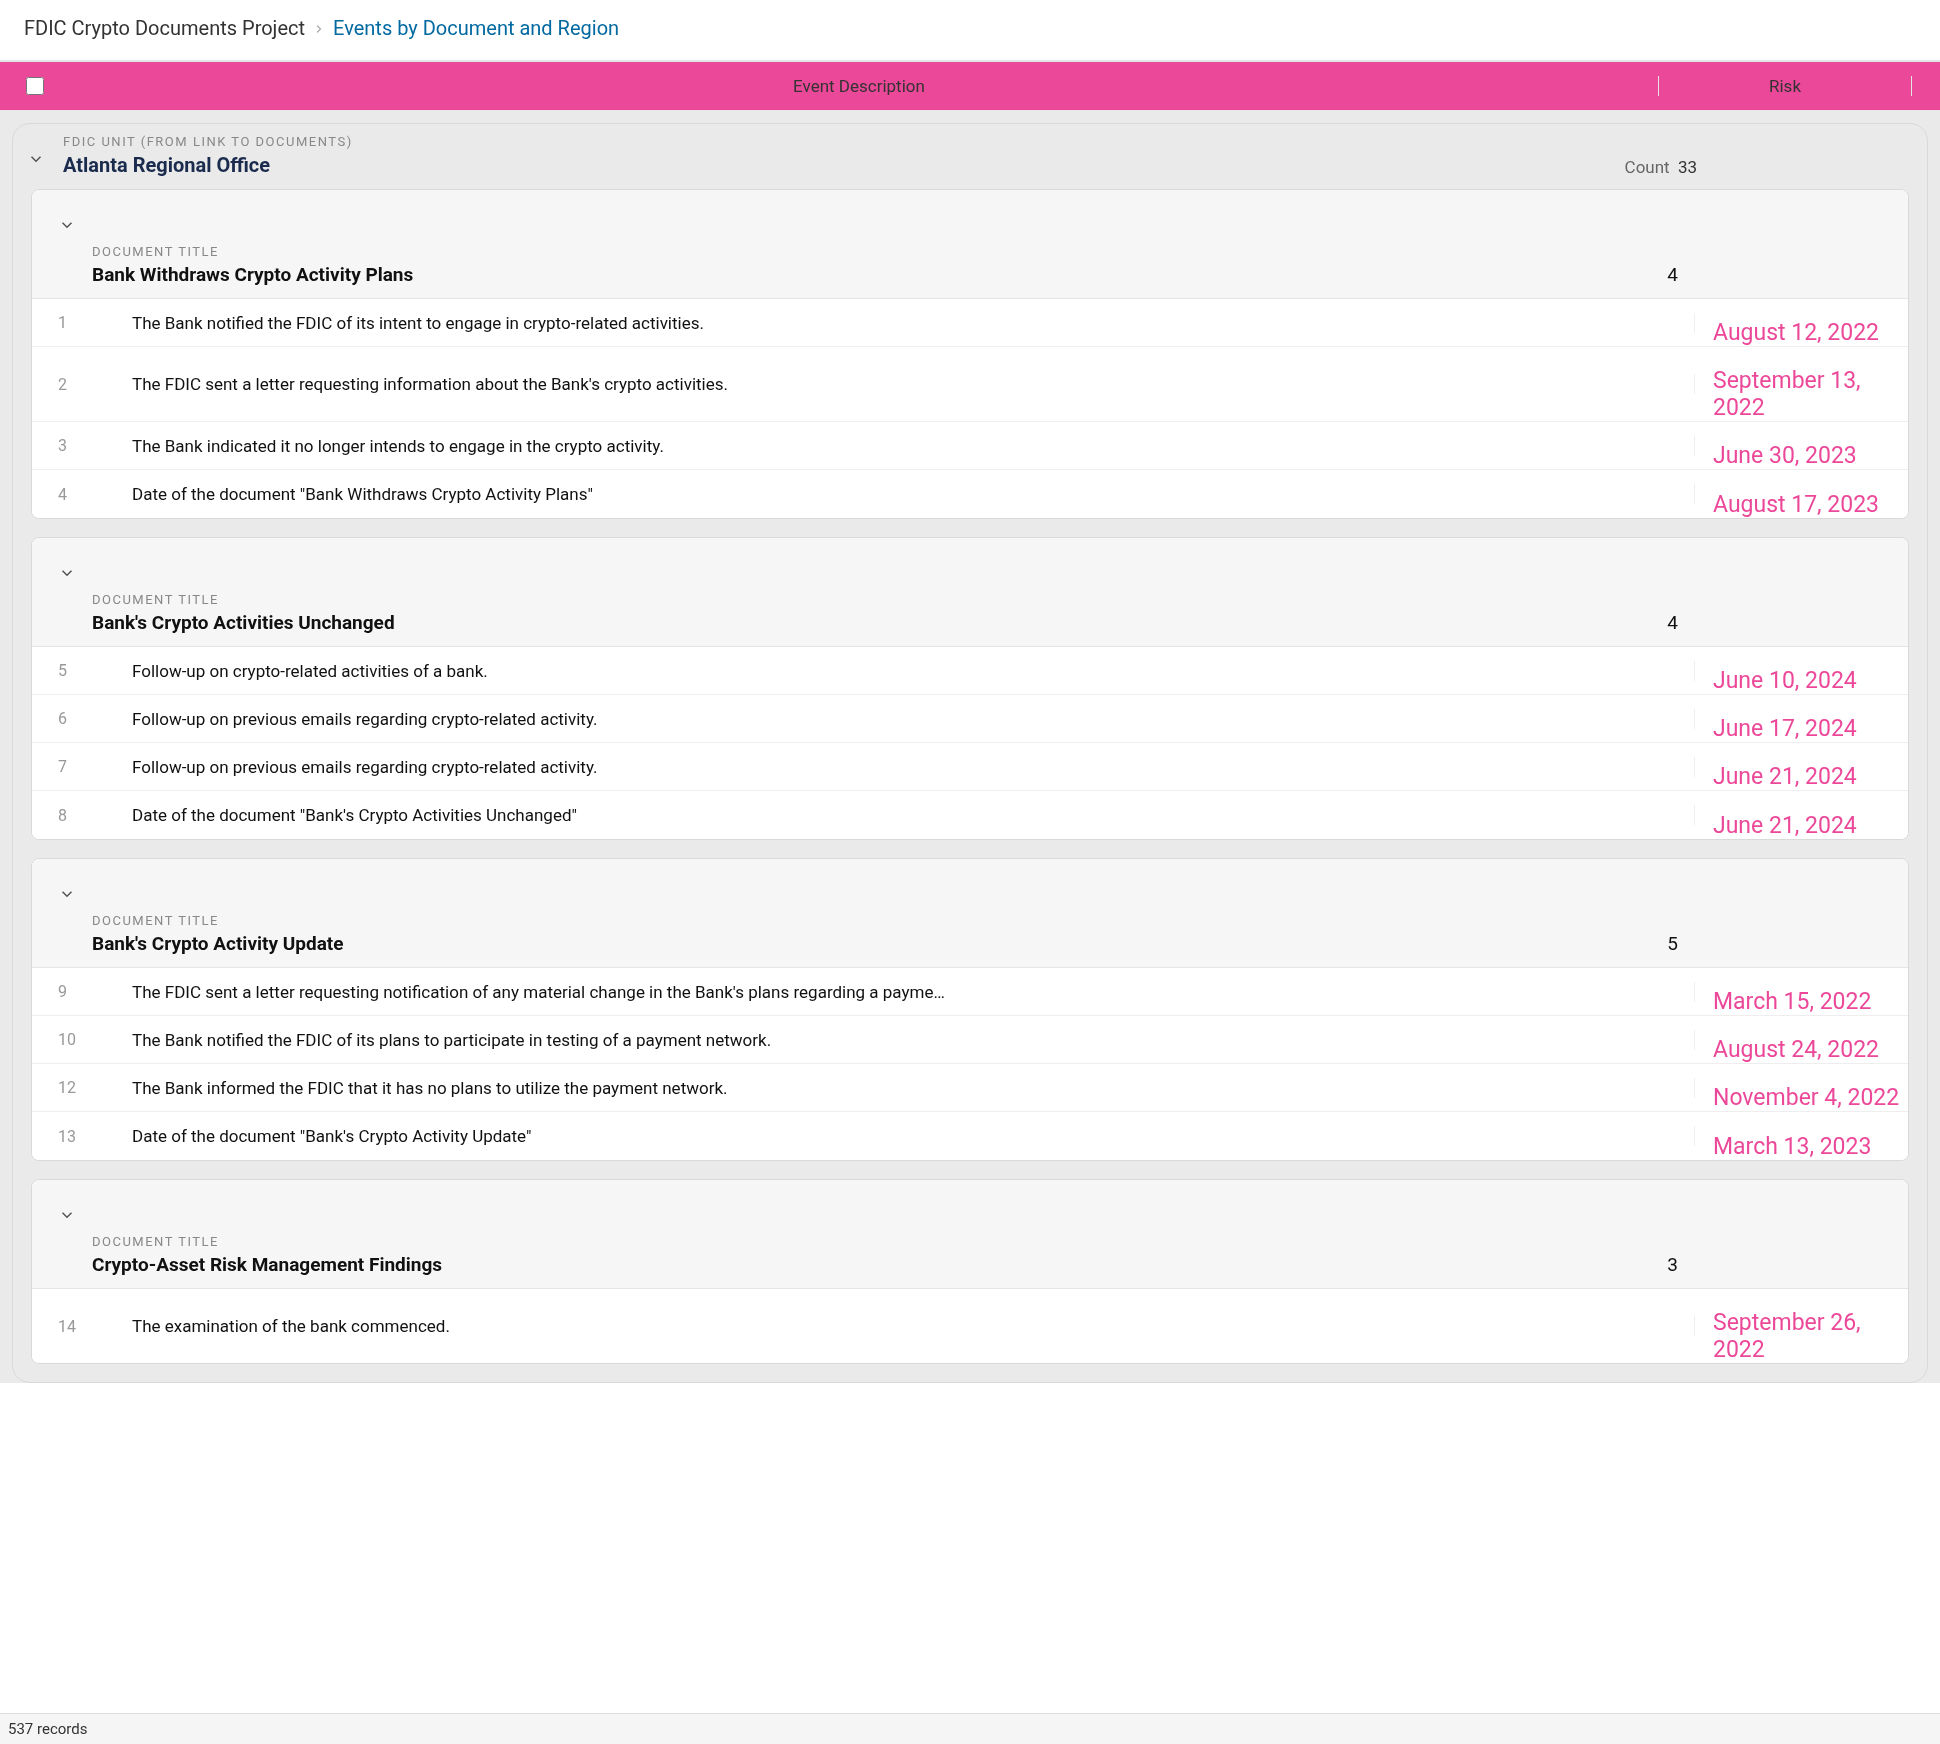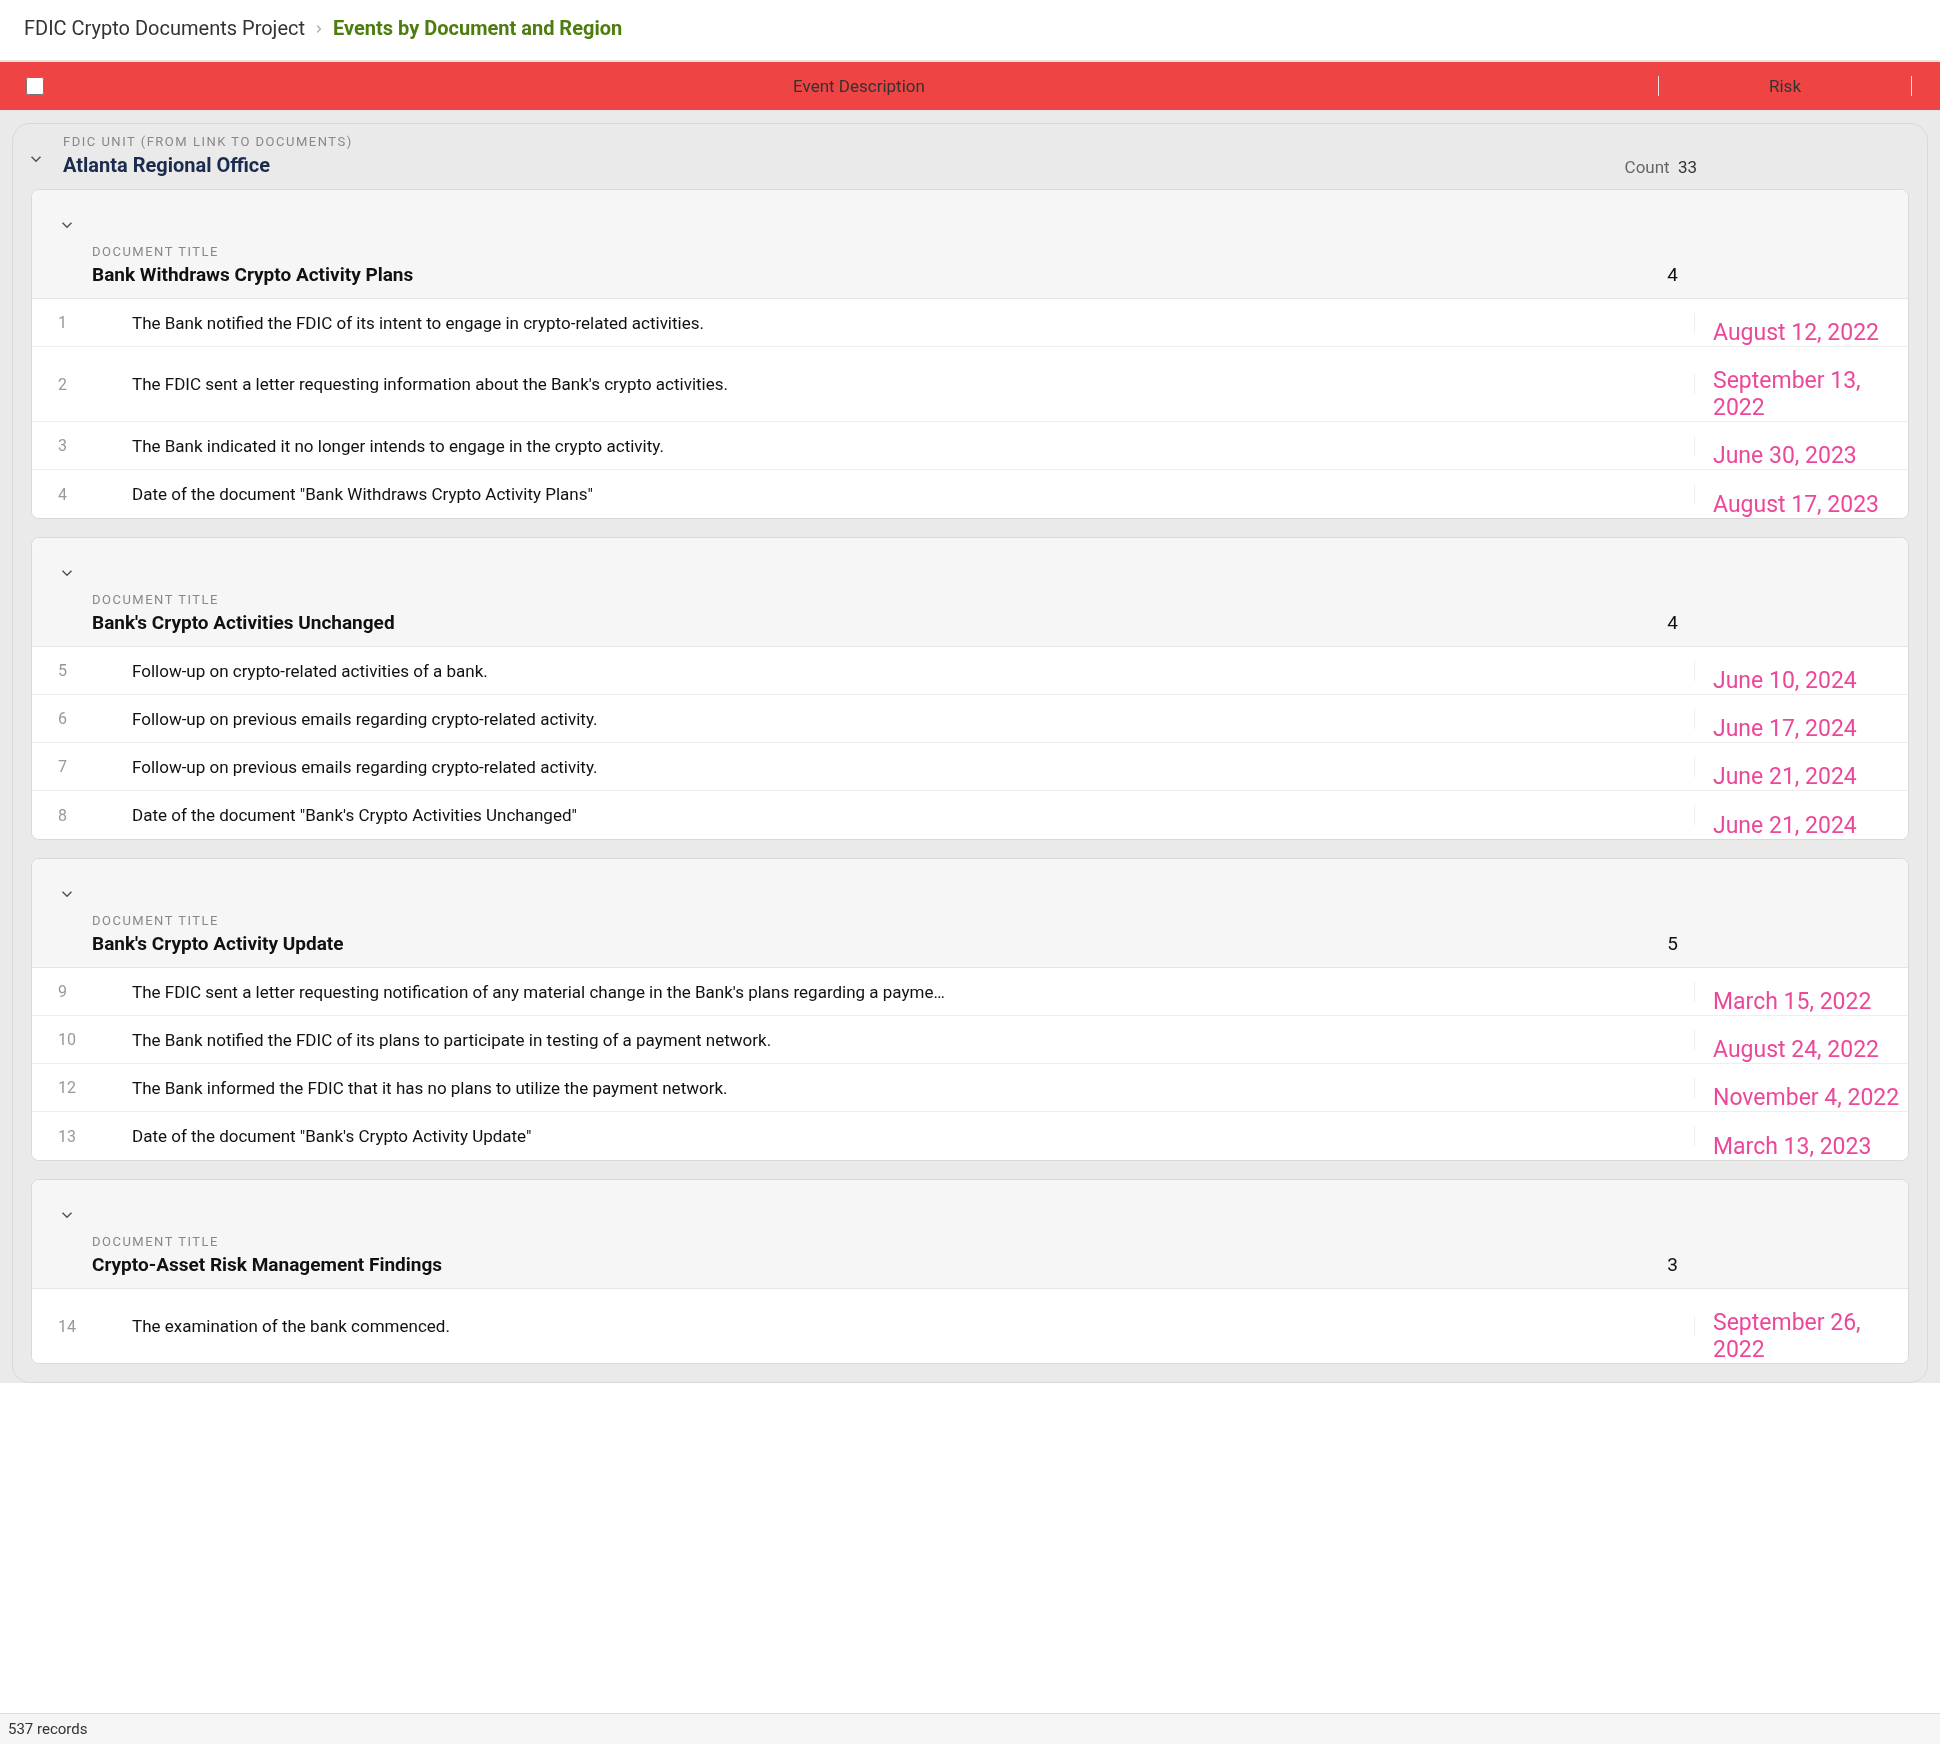--- a/index.html
+++ b/index.html
@@ -12,25 +12,25 @@
 .breadcrumb {
   padding: 16px 24px 20px 24px;
   display: flex;
   align-items: center;
   gap: 8px;
   font-size: 20px;
   border-bottom: 1px solid #e5e5e5;
 }
 .breadcrumb .proj { color: #333; }
 .breadcrumb .sep { color: #aaa; font-size: 18px; }
-.breadcrumb .view { font-weight: 700; color: #4d7c0f; }
+.breadcrumb .view { font-weight: 400; color: #0369a1; }
 
 .col-headers {
   display: flex;
-  background: #ef4444;
+  background: #ec4899;
   border-bottom: 1px solid #e5e5e5;
   border-top: 1px solid #e5e5e5;
   height: 50px;
   align-items: center;
 }
 .col-headers .checkbox-col {
   width: 70px;
   display: flex;
   justify-content: center;
 }

